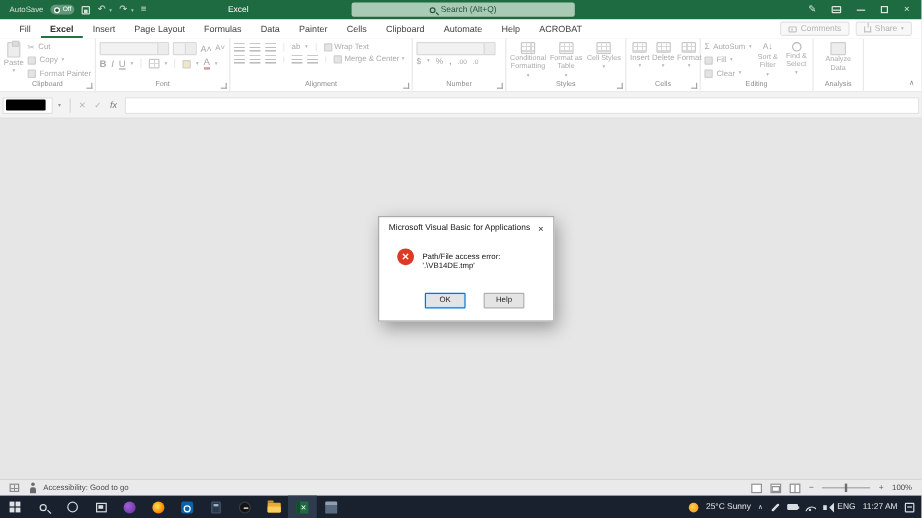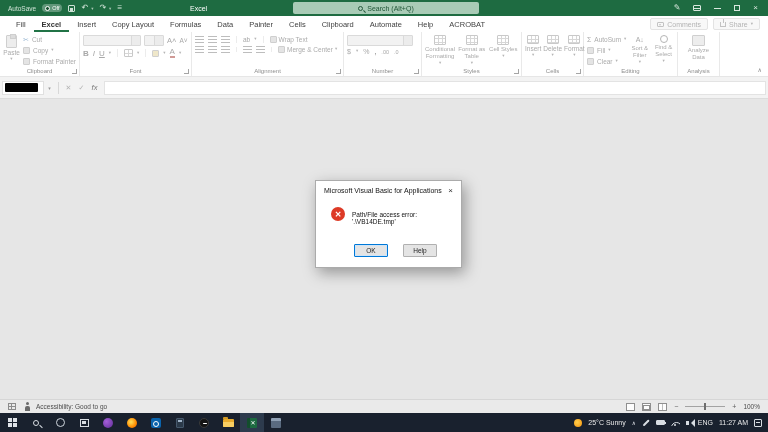--- a/index.html
+++ b/index.html
@@ -170,21 +170,21 @@
     <span class="res-ic"></span>
     <span class="x-ic">×</span>
   </div>
 </div>
 
 <div class="menubar">
   <div class="tabs">
     <span class="tab">Fill</span>
     <span class="tab active">Excel</span>
     <span class="tab">Insert</span>
-    <span class="tab">Copy Layout</span>
+    <span class="tab">Page Layout</span>
     <span class="tab">Formulas</span>
     <span class="tab">Data</span>
     <span class="tab">Painter</span>
     <span class="tab">Cells</span>
     <span class="tab">Clipboard</span>
     <span class="tab">Automate</span>
     <span class="tab">Help</span>
     <span class="tab">ACROBAT</span>
   </div>
   <div class="mb-right">

